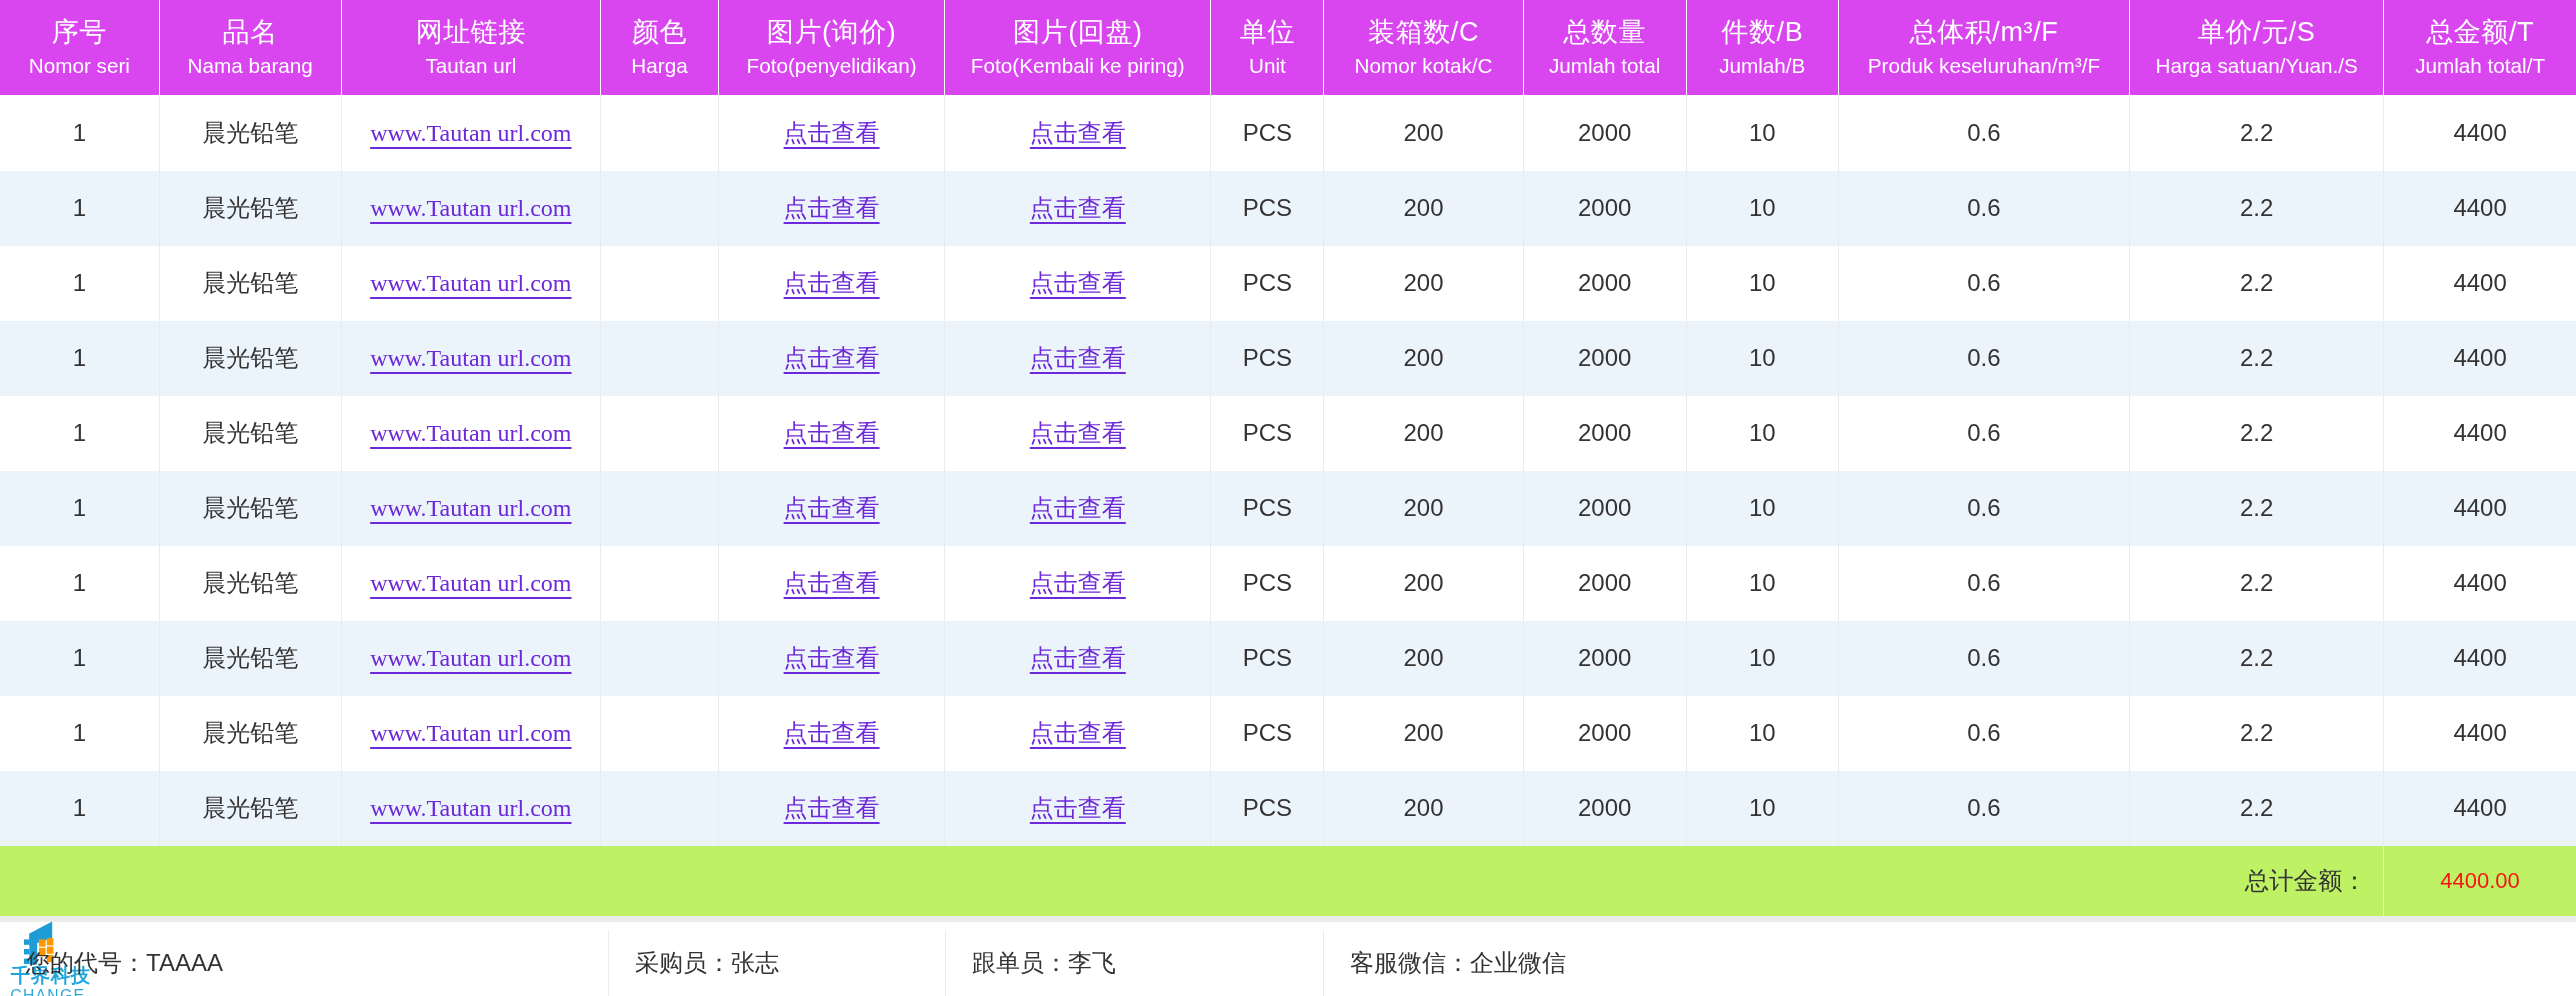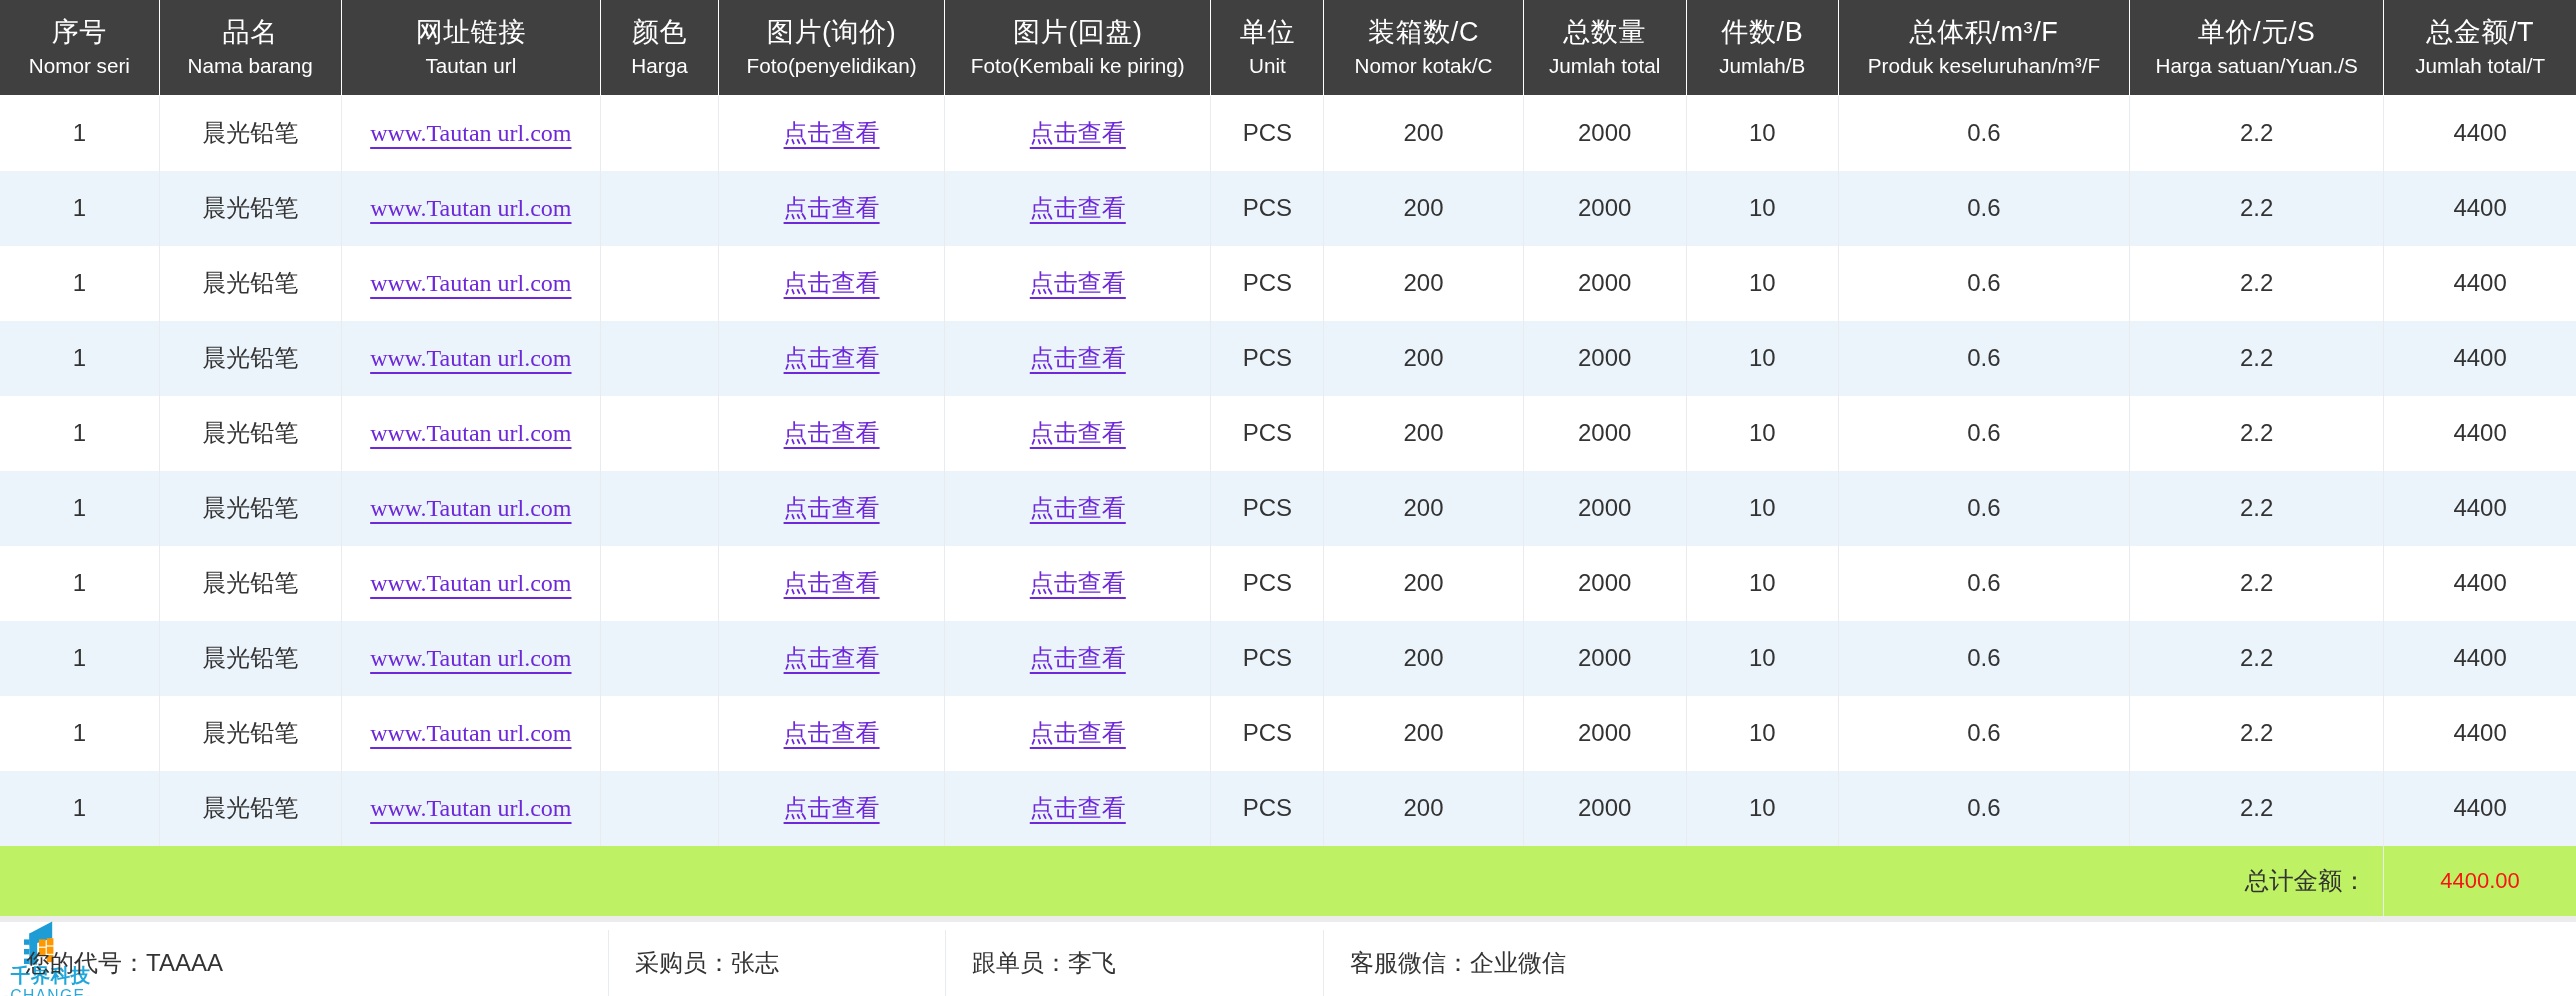--- a/index.html
+++ b/index.html
@@ -4,21 +4,21 @@
 <style>
   html,body{margin:0;padding:0;}
   body{
     width:2576px;height:997px;overflow:hidden;position:relative;
     background:#ffffff;color:#333;
     font-family:"Liberation Sans","DejaVu Sans",sans-serif;
   }
   
   table.sheet{border-collapse:collapse;table-layout:fixed;width:2576px;}
   thead th{
-    background:#404040;height:95px;color:#fff;vertical-align:middle;text-align:center;
+    background:#d946ef;height:95px;color:#fff;vertical-align:middle;text-align:center;
     border-right:1.9px solid #fff;border-bottom:1.9px solid #fff;font-weight:normal;padding:0;
   }
   thead th:last-child{border-right:none;}
   .th-zh{display:block;font-size:27px;font-weight:500;line-height:1.15;margin-bottom:7.5px;letter-spacing:0.6px;}
   .th-sub{display:block;font-size:20.7px;font-weight:400;line-height:1.1;text-align:center;}
   tbody tr{height:75px;background:#ffffff;}
   tbody tr:nth-child(even){background:#EBF3FB;}
   tbody td{
     text-align:center;vertical-align:middle;font-size:24px;padding:0;
     border-right:1.9px solid #E9EBEE;

